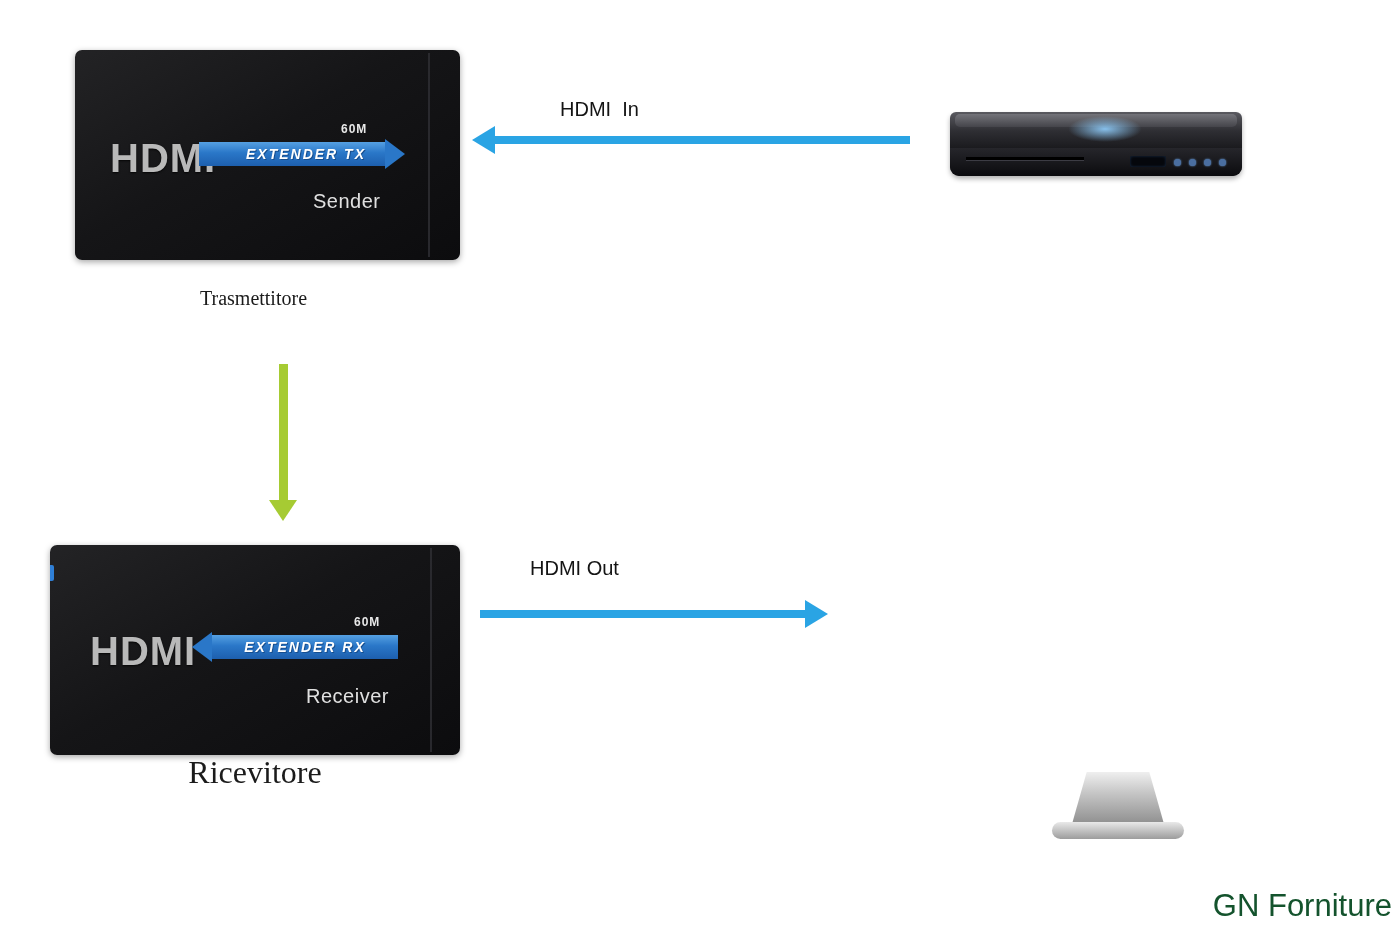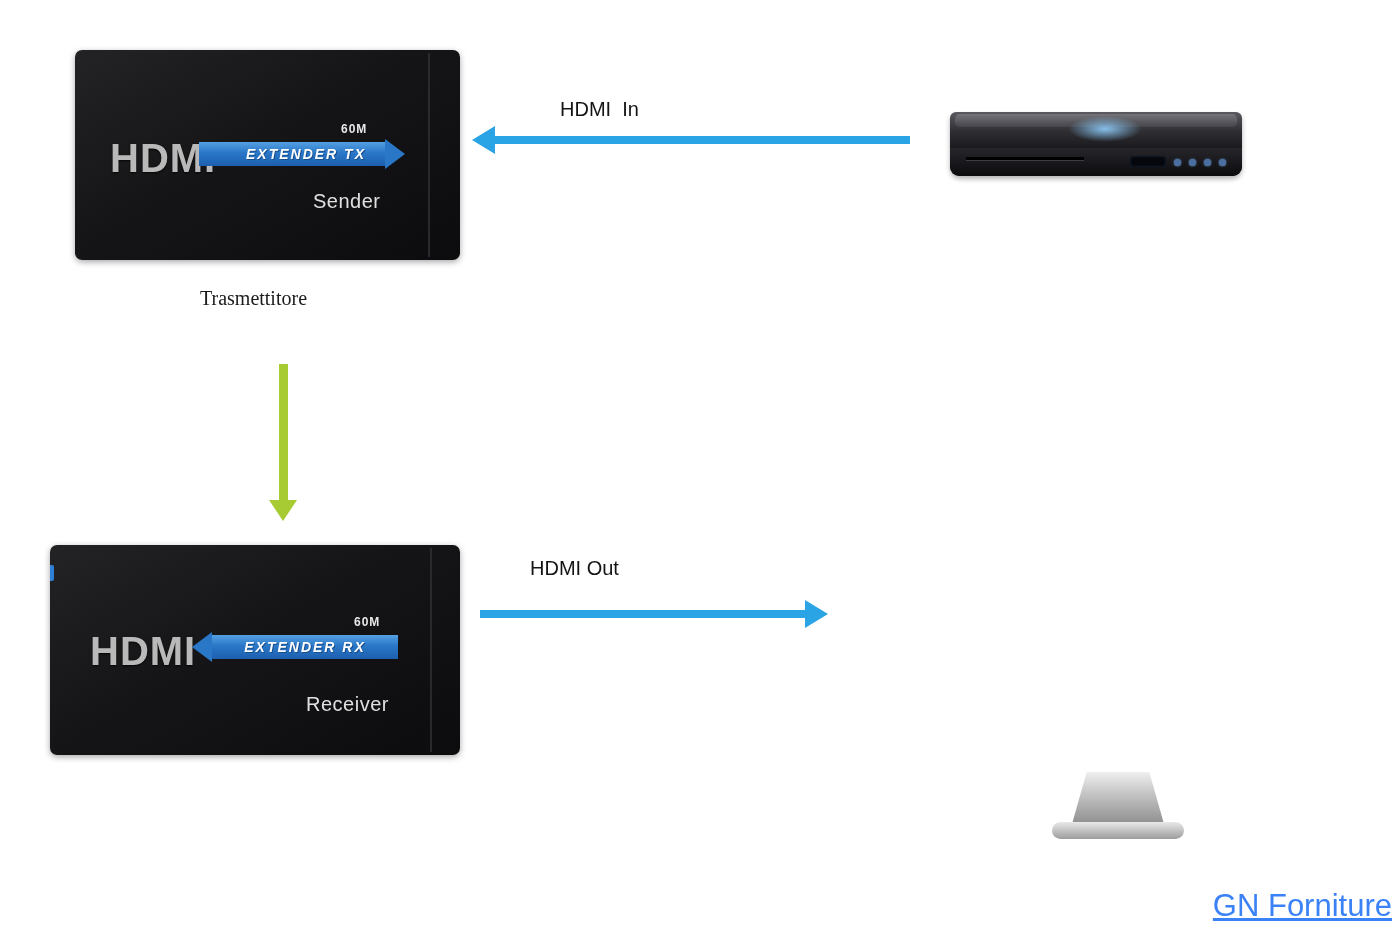--- a/index.html
+++ b/index.html
@@ -44,21 +44,21 @@
   .band-head { position:absolute; width:0; height:0; top:50%; transform:translateY(-50%); }
   .band-head.right { left:100%;  border-top:15px solid transparent; border-bottom:15px solid transparent; border-left:20px solid #2a77c8; }
   .band-head.left  { right:100%; border-top:15px solid transparent; border-bottom:15px solid transparent; border-right:20px solid #2a77c8; }
 
   .distance { position:absolute; font-size:12px; font-weight:bold; color:#e8e8e8; letter-spacing:1px; }
   .tx .distance { left:266px; top:72px; }
   .rx .distance { left:304px; top:70px; }
 
   .role { position:absolute; font-size:20px; color:#e0e0e0; letter-spacing:.5px; }
   .tx .role { left:238px; top:140px; }
-  .rx .role { left:256px; top:148px; }
+  .rx .role { left:256px; top:140px; }
 
   .led { position:absolute; left:0; top:20px; width:4px; height:16px; background:#2f7fd6; border-radius:0 2px 2px 0; }
 
   
   .caption { position:absolute; font-family:"Liberation Serif", serif; color:#1b1b1b; text-align:center; }
   .tx-c  { left:61px;  top:276px; width:385px; font-size:20px;margin-top:11px; }
   .src-c { left:955px; top:186px; width:280px; font-size:22px; }
   .rx-c  { left:50px;  top:754px; width:410px; font-size:32px; }
 
   
@@ -104,21 +104,21 @@
   .tv-notch { position:absolute; right:0; top:0; width:0; height:0;
               border-top:24px solid #93939a; border-left:24px solid transparent; }
   .tv-power { position:absolute; right:12px; bottom:1px; width:9px; height:9px; border:1px solid #8a8a8a; border-radius:50%; }
   .tv-stand { position:absolute; left:1072px; top:772px; width:92px; height:52px;
               clip-path:polygon(16% 0, 84% 0, 100% 100%, 0 100%);
               background:linear-gradient(180deg,#efefef 0%, #c6c6c6 40%, #8f8f8f 100%); }
   .tv-base  { position:absolute; left:1052px; top:822px; width:132px; height:17px; border-radius:9px;
               background:linear-gradient(180deg,#e9e9e9,#9c9c9c); }
 
   
-  .watermark { position:absolute; right:8px; top:888px; font-size:31px; color:#3b82f6;text-decoration:underline; }
+  .watermark { position:absolute; right:8px; top:888px; font-size:31px; color:#14532d; }
 </style>
 </head>
 <body>
 
 <div class="canvas">
 
   <div class="extender tx">
     <div class="seam"></div>
     <span class="hdmi-logo">HDMI</span>
     <span class="distance">60M</span>
@@ -159,20 +159,21 @@
     <div class="seam"></div>
     <div class="led"></div>
     <span class="hdmi-logo">HDMI</span>
     <span class="distance">60M</span>
     <div class="band">
       <span class="band-text">EXTENDER RX</span>
       <span class="band-head left"></span>
     </div>
     <span class="role">Receiver</span>
   </div>
+  <div class="caption rx-c">Ricevitore</div>
 
   <div>
     <div class="conn-label out-label">HDMI Out</div>
     <div class="shaft hdmi-out-shaft"></div>
     <div class="head hdmi-out-head"></div>
   </div>
 
   <div class="tv-stand"></div>
   <div class="tv-base"></div>
 

